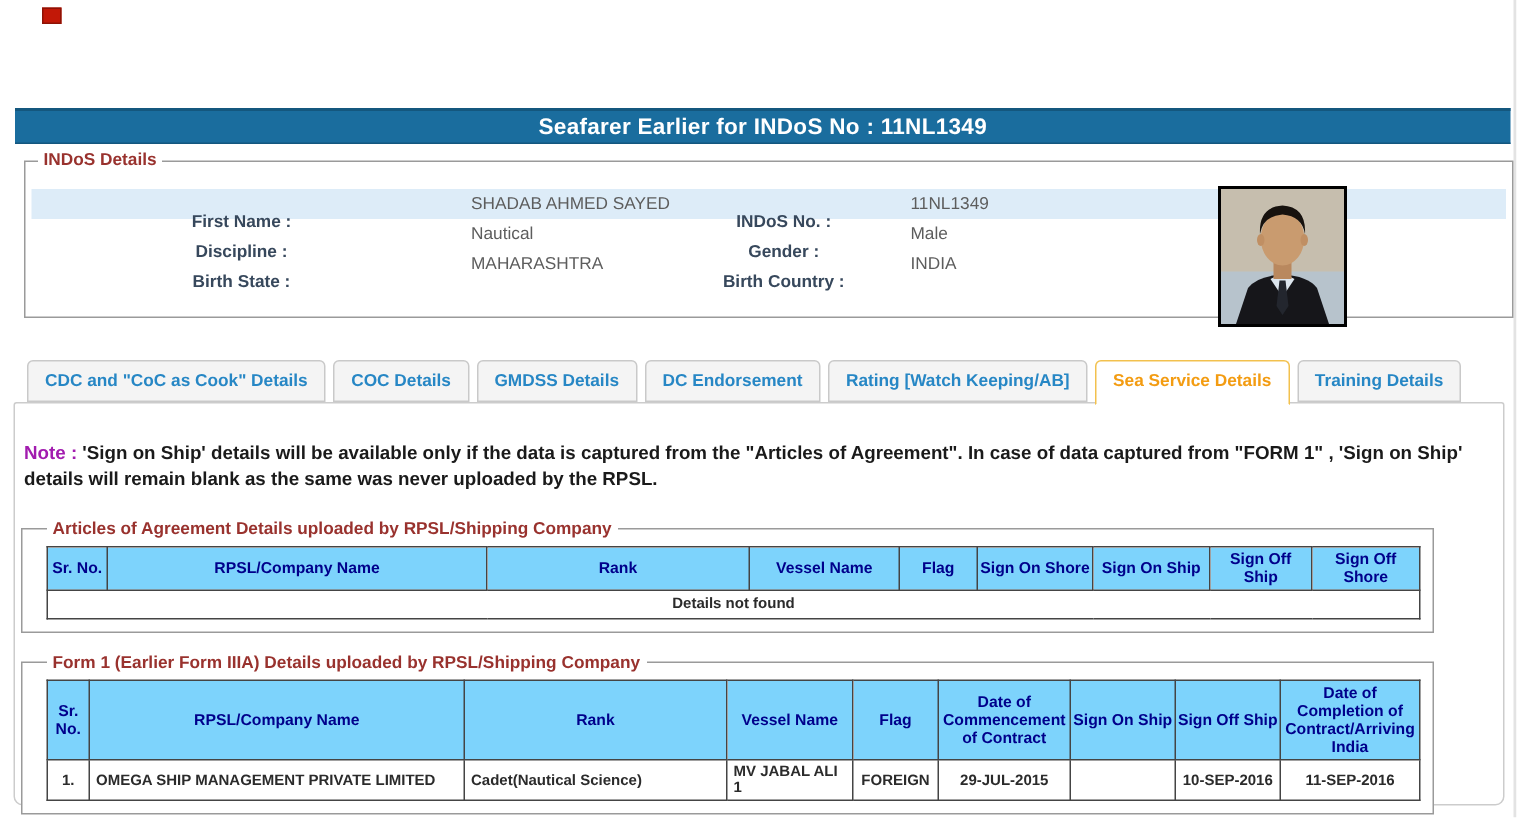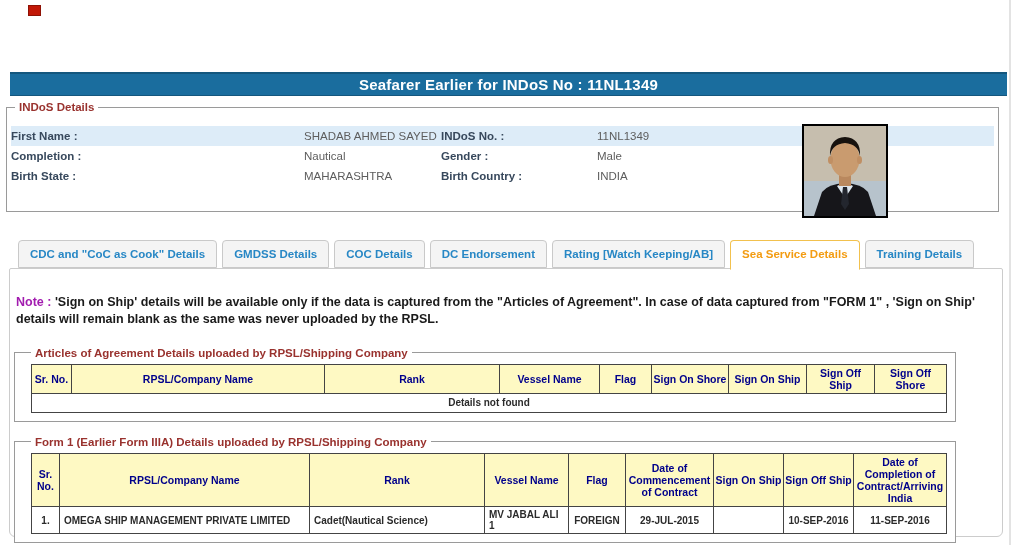--- a/index.html
+++ b/index.html
@@ -26,31 +26,31 @@
   fieldset {
     border: 1px solid #9a9a9a;
     background: #ffffff;
   }
   legend {
     font-size: 11.5px; font-weight: bold; color: #99322e;
     padding: 0 4px; margin-left: 8px;
   }
 
   .indos-fieldset {
-    position: absolute; left: 6px; top: 101px; width: 993px; height: 111px;
+    position: absolute; left: 16px; top: 101px; width: 993px; height: 111px;
     padding-top: 6px;
   }
   .indos-rows { position: absolute; left: 4px; right: 4px; top: 13px; }
   .indos-row {
     display: grid;
     grid-template-columns: 285px 145px 148px 1fr;
     height: 20px; line-height: 20px; font-size: 11.5px;
   }
   .indos-row.striped { background: #ddecf8; }
-  .f-label { text-align: left; font-weight: bold; color: #37485c; padding-right: 5px; white-space: nowrap; }
+  .f-label { text-align: center; font-weight: bold; color: #37485c; padding-right: 5px; white-space: nowrap; margin-top: 12px; }
   .f-value { text-align: left; color: #5d5d5d; padding-left: 8px; white-space: nowrap; }
 
   .photo {
     position: absolute; left: 795px; top: 11px; width: 86px; height: 94px;
     border: 2px solid #000; background: #c3bbab; overflow: hidden;
   }
 
   .tabs {
     position: absolute; left: 18px; top: 240px; height: 29px;
     display: flex; gap: 5px; z-index: 3;
@@ -81,21 +81,21 @@
   .sub-fieldset { margin: 19px 0 0 4px; width: 942px; padding: 2px 8px 8px 8px; }
   .sub-fieldset + .sub-fieldset { margin-top: 14px; }
 
   table.grid {
     border-collapse: collapse; table-layout: fixed; width: 915px;
     margin: 3px 0 0 8px;
     border: 1px solid #444;
   }
   table.grid th, table.grid td { border: 1px solid #444; overflow: hidden; }
   table.grid th {
-    background: #fef9c3; color: #00008b; font-weight: bold;
+    background: #7dd3fc; color: #00008b; font-weight: bold;
     font-size: 10.5px; line-height: 1.15; text-align: center; padding: 2px 1px;
   }
   .articles-table th { height: 26px; }
   .form1-table th { height: 46px; }
   table.grid td { font-size: 10px; font-weight: bold; color: #2b2b2b; padding: 2px 4px; height: 19px; }
   td.c { text-align: center; }
   td.l { text-align: left; }
   .empty-row td { color: #cc0000; font-size: 11.5px; text-align: center; height: 16px; padding: 1px; }
 </style>
 </head>
@@ -110,21 +110,21 @@
   <fieldset class="indos-fieldset">
     <legend>INDoS Details</legend>
     <div class="indos-rows">
       <div class="indos-row striped">
         <span class="f-label">First Name :</span>
         <span class="f-value">SHADAB AHMED SAYED</span>
         <span class="f-label">INDoS No. :</span>
         <span class="f-value">11NL1349</span>
       </div>
       <div class="indos-row">
-        <span class="f-label">Completion :</span>
+        <span class="f-label">Discipline :</span>
         <span class="f-value">Nautical</span>
         <span class="f-label">Gender :</span>
         <span class="f-value">Male</span>
       </div>
       <div class="indos-row">
         <span class="f-label">Birth State :</span>
         <span class="f-value">MAHARASHTRA</span>
         <span class="f-label">Birth Country :</span>
         <span class="f-value">INDIA</span>
       </div>
@@ -140,22 +140,22 @@
         <ellipse cx="41" cy="33" rx="14.5" ry="18" fill="#c99b6f"></ellipse>
         <path d="M26 30 Q25 12 41 11 Q57 12 56 30 Q54 18 41 17 Q28 18 26 30 Z" fill="#17120e"></path>
         <ellipse cx="26.5" cy="34" rx="2.5" ry="4" fill="#c08f63"></ellipse>
         <ellipse cx="55.5" cy="34" rx="2.5" ry="4" fill="#c08f63"></ellipse>
       </svg>
     </div>
   </fieldset>
 
   <div class="tabs">
     <div class="tab">CDC and "CoC as Cook" Details</div>
+    <div class="tab">COC Details</div>
     <div class="tab">GMDSS Details</div>
-    <div class="tab">COC Details</div>
     <div class="tab">DC Endorsement</div>
     <div class="tab">Rating [Watch Keeping/AB]</div>
     <div class="tab active">Sea Service Details</div>
     <div class="tab">Training Details</div>
   </div>
 
   <div class="panel">
 
     <div class="note">
       <span class="note-prefix">Note :</span><span> 'Sign on Ship' details will be available only if the data is captured from the "Articles of Agreement". In case of data captured from "FORM 1" , 'Sign on Ship' details will remain blank as the same was never uploaded by the RPSL.</span>

